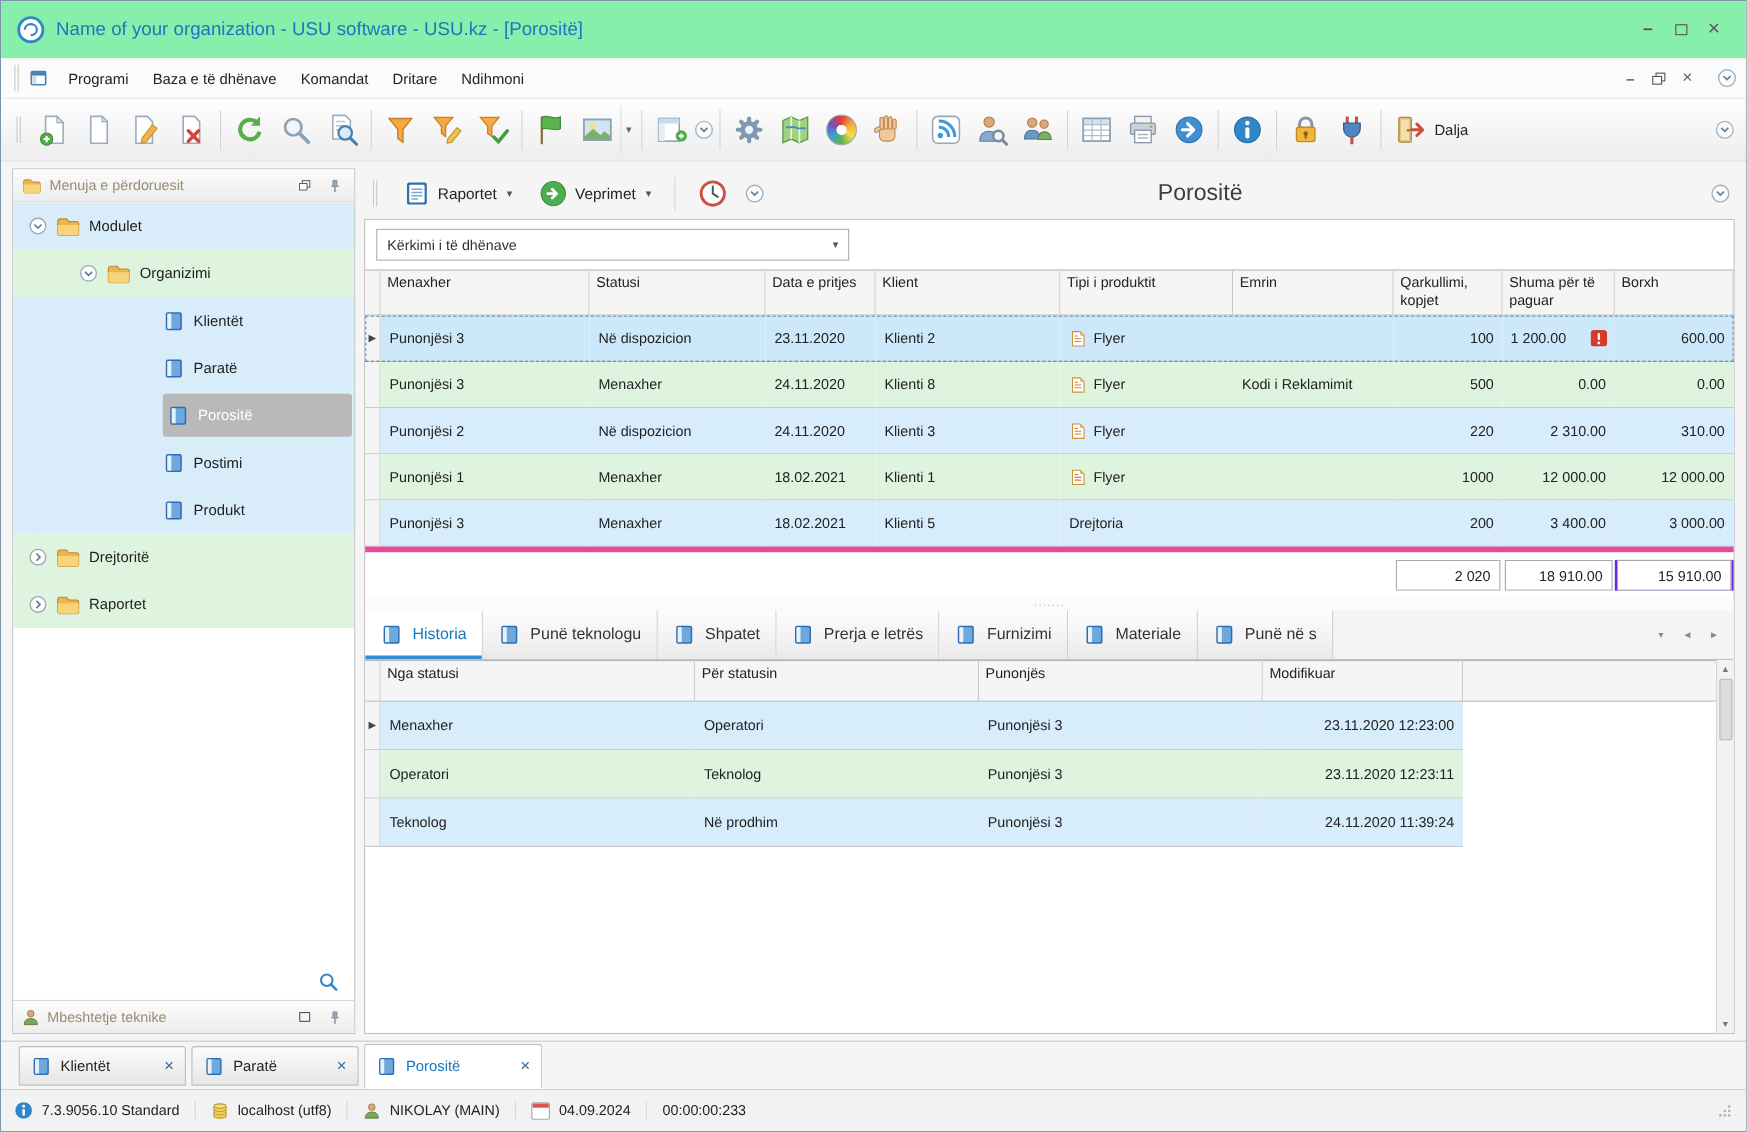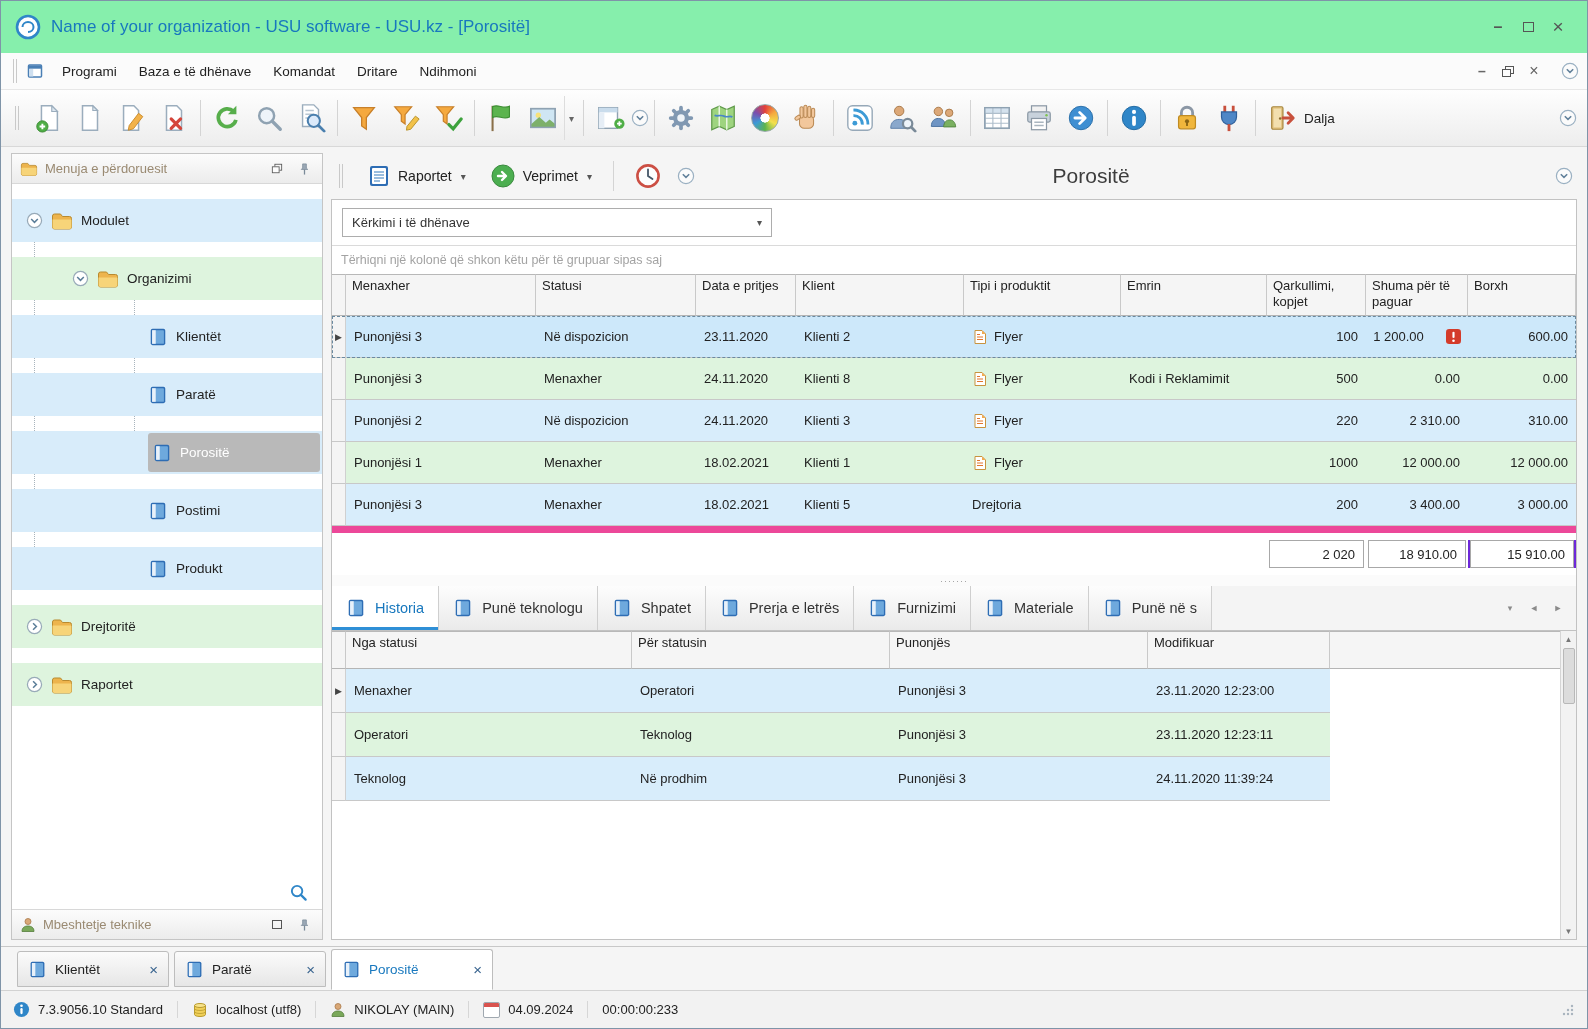--- a/index.html
+++ b/index.html
@@ -51,21 +51,21 @@
 
   
   .sidebar { width:312px; flex:none; background:#fff; border:1px solid #c5c5c5; display:flex; flex-direction:column; }
   .panel-header { height:30px; flex:none; background:linear-gradient(#fcfcfc,#ececec); border-bottom:1px solid #d8d8d8; display:flex; align-items:center; gap:7px; padding:0 8px; color:#9a8a72; font-size:13px; }
   .panel-header .spacer { flex:1; }
   .ph-btn { width:20px; height:18px; display:flex; align-items:center; justify-content:center; }
   .tree { flex:1; position:relative; overflow:hidden; }
   .vline { position:absolute; width:0; border-left:1px dotted #a8b4bc; }
   .vline1 { left:22px; top:32px; height:333px; }
   .vline2 { left:122px; top:86px; height:193px; }
-  .trow { height:43px; display:flex; align-items:center; gap:8px; font-size:13.5px; position:relative;margin-top:15px; }
+  .trow { height:43px; display:flex; align-items:center; gap:8px; font-size:13.5px; position:relative; }
   .trow.blue { background:#d8ecfa; }
   .trow.green { background:#def4de; }
   .trow .exp { width:17px; height:17px; flex:none; }
   .trow .fld { width:22px; height:20px; flex:none; }
   .trow .bk { width:20px; height:20px; flex:none; }
   .r0 { padding-left:14px; }
   .r1 { padding-left:60px; }
   .r2 { padding-left:136px; }
   .sel-chip { flex:1; align-self:stretch; margin:2px 2px 2px 0; background:#b9b9b9; border-radius:3px; display:flex; align-items:center; gap:8px; padding-left:4px; color:#fff; }
   .side-search-row { height:34px; flex:none; display:flex; align-items:center; justify-content:flex-end; padding-right:14px; }
@@ -93,23 +93,23 @@
   tr.t-green td { background:#def4de; }
   tr.t-blue td.marker, tr.t-green td.marker { background:#f4f4f4; }
   tr.selected td { background:#cde8fa; }
   tr.selected { outline:1px dashed #6a8aa0; outline-offset:-1px; }
   td.num { text-align:right; }
   .cellflex { display:flex; align-items:center; gap:6px; }
   .warncell { display:flex; align-items:center; justify-content:center; gap:22px; }
   .flyic { width:16px; height:16px; flex:none; }
   .warnic { width:15px; height:15px; flex:none; }
   td.filler { background:#fff !important; border-bottom:none; }
-  td.dt { text-align:left; }
-
-  .summary-row { flex:none; border-top:7px solid #ec4899; padding:7px 0; }
+  td.dt { text-align:right; }
+
+  .summary-row { flex:none; border-top:5px solid #ec4899; padding:7px 0; }
   .sumbox { height:28px; border:1px solid #a8a8a8; background:#fff; display:flex; align-items:center; justify-content:flex-end; padding:0 8px; margin:0 2px; font-size:13px; }
 
   .splitter { height:11px; flex:none; background:#fbfbfb; display:flex; align-items:center; justify-content:center; color:#9a9a9a; font-size:9px; letter-spacing:1px; }
 
   .tabstrip { height:45px; flex:none; background:#f4f4f4; border-bottom:1px solid #c2c2c2; display:flex; align-items:stretch; overflow:hidden; }
   .dtab { display:flex; align-items:center; gap:9px; padding:0 14px; border-right:1px solid #cfcfcf; background:linear-gradient(#fdfdfd,#eaeaea); color:#333; font-size:14.5px; white-space:nowrap; overflow:hidden; flex:none; }
   .dtab .bk { width:20px; height:20px; flex:none; }
   .dtab.active { background:#fff; color:#1878be; box-shadow:inset 0 -3px 0 #2f8fd6; }
   .tab-arrows { margin-left:auto; display:flex; align-items:center; gap:4px; padding:0 8px; flex:none; }
   .tab-arrows span { width:20px; height:18px; display:flex; align-items:center; justify-content:center; color:#8a8a8a; font-size:9px; }
@@ -613,21 +613,20 @@
 
       <div class="main-panel">
 
         <div class="search-row">
           <div class="combo">
             <span>Kërkimi i të dhënave</span>
             <span class="caret">▾</span>
           </div>
         </div>
 
-        <div class="hint-row">Tërhiqni një kolonë që shkon këtu për të grupuar sipas saj</div>
 
         <table class="grid">
           <colgroup>
             <col style="width:14px">
               <col style="width:190px">
               <col style="width:160px">
               <col style="width:100px">
               <col style="width:168px">
               <col style="width:157px">
               <col style="width:146px">

